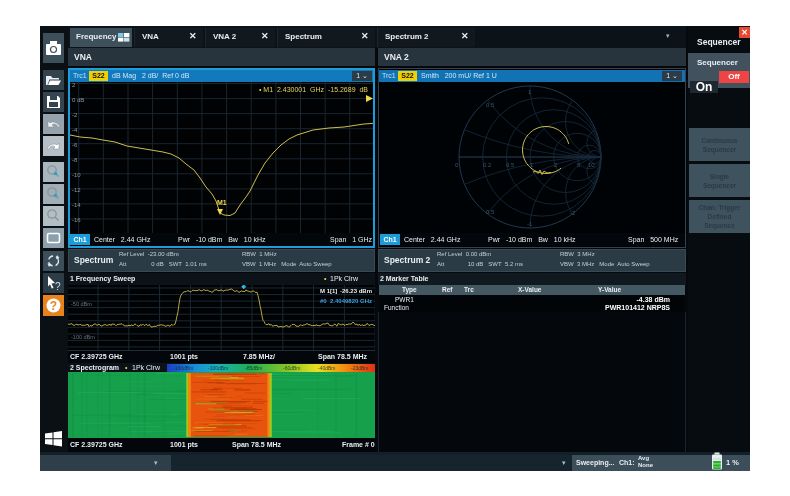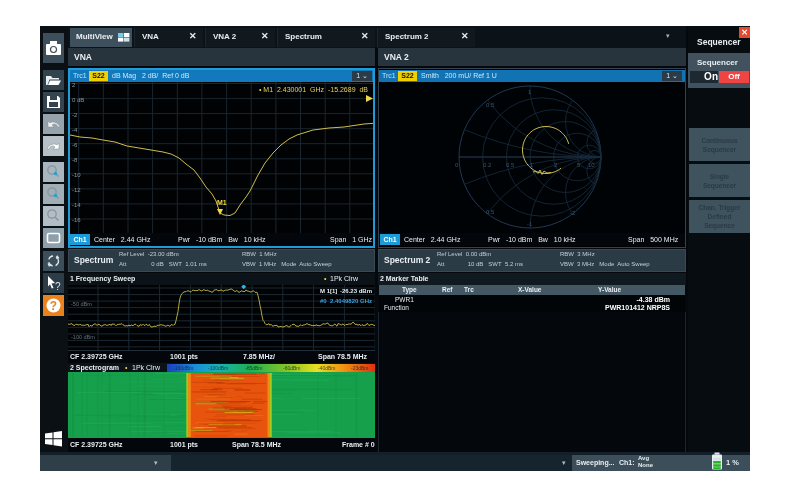--- a/index.html
+++ b/index.html
@@ -65,21 +65,21 @@
     <div class="ab" style="left:3px;top:401px;width:21px;height:23px;background:#0a1014"><svg width="21" height="23">
         <g fill="#fff">
           <path d="M2 6.5 L9.5 5.4 L9.5 11.2 L2 11.2 Z"></path>
           <path d="M10.5 5.2 L19 4 L19 11.2 L10.5 11.2 Z"></path>
           <path d="M2 12.2 L9.5 12.2 L9.5 18 L2 16.9 Z"></path>
           <path d="M10.5 12.2 L19 12.2 L19 19.4 L10.5 18.2 Z"></path>
         </g>
       </svg></div>
     <div class="ab" style="left:28px;top:0;width:618px;height:22px;background:#0c1318"></div>
     <div class="ab" style="left:30px;top:2px;width:62px;height:19px;background:#3e505c"></div>
-    <div class="t" style="left:36px;top:6px;font-size:8px;font-weight:bold">MultiView</div>
+    <div class="t" style="left:36px;top:6px;font-size:8px;font-weight:bold">Frequency</div>
     <svg class="ab" style="left:78px;top:7px" width="12" height="9">
       <rect x="0" y="0" width="5.4" height="4" fill="#7ecbe8"></rect>
       <rect x="6" y="0" width="5.4" height="4" fill="#fff"></rect>
       <rect x="0" y="4.6" width="5.4" height="4" fill="#fff"></rect>
       <rect x="6" y="4.6" width="5.4" height="4" fill="#cfe2ea"></rect>
     </svg>
     <div class="ab" style="left:94px;top:2px;width:69px;height:19px;background:#11191f;border-left:1px solid #1c262e"></div>
     <div class="t" style="left:102px;top:6px;font-size:8px;font-weight:bold">VNA</div>
     <div class="t" style="left:149px;top:5px;font-size:9px;font-weight:bold">✕</div>
     <div class="ab" style="left:165px;top:2px;width:70px;height:19px;background:#11191f;border-left:1px solid #1c262e"></div>
@@ -464,21 +464,21 @@
     <div class="t" style="left:355px;top:270px;font-size:6.5px">PWR1</div>
     <div class="t" style="left:344px;top:278px;font-size:6.5px">Function</div>
     <div class="ab" style="left:0;top:270px;width:630px;text-align:right;font-size:7px;font-weight:bold;color:#fff">-4.38 dBm</div>
     <div class="ab" style="left:0;top:278px;width:630px;text-align:right;font-size:7px;font-weight:bold;color:#fff">PWR101412 NRP8S</div>
     <div class="ab" style="left:338px;top:286px;width:308px;height:142px;background:#04080c;border:1px solid #1a252d;border-top:none"></div>
     <div class="ab" style="left:648px;top:0;width:62px;height:445px;background:#070c10"></div>
     <div class="ab" style="left:699px;top:1px;width:11px;height:11px;background:#e8492e;color:#fff;font-size:8px;font-weight:bold;text-align:center;line-height:11px">✕</div>
     <div class="t" style="left:657px;top:11px;font-size:8.5px;font-weight:bold">Sequencer</div>
     <div class="ab" style="left:648px;top:27px;width:62px;height:35px;background:#41525e"></div>
     <div class="t" style="left:657px;top:32px;font-size:8px;font-weight:bold">Sequencer</div>
-    <div class="ab" style="left:650px;top:45px;width:28px;height:12px;background:#1e2831;color:#fff;font-size:10px;font-weight:bold;text-align:right;line-height:12px">On</div>
+    <div class="ab" style="left:650px;top:55px;width:28px;height:12px;background:#1e2831;color:#fff;font-size:12px;font-weight:bold;text-align:center;line-height:12px">On</div>
     <div class="ab" style="left:679px;top:45px;width:30px;height:12px;background:#ef4444;color:#fff;font-size:8px;font-weight:bold;text-align:center;line-height:12px">Off</div>
     <div class="ab" style="left:649px;top:102px;width:61px;height:33px;background:#3f535f;color:#2a3a44;font-size:6.5px;font-weight:bold;text-align:center;display:flex;align-items:center;justify-content:center;line-height:9px">Continuous<br>Sequencer</div>
     <div class="ab" style="left:649px;top:138px;width:61px;height:33px;background:#3f535f;color:#2a3a44;font-size:6.5px;font-weight:bold;text-align:center;display:flex;align-items:center;justify-content:center;line-height:9px">Single<br>Sequencer</div>
     <div class="ab" style="left:649px;top:174px;width:61px;height:33px;background:#3f535f;color:#2a3a44;font-size:6.5px;font-weight:bold;text-align:center;display:flex;align-items:center;justify-content:center;line-height:9px">Chan. Trigger<br>Defined<br>Sequence</div>
     <div class="ab" style="left:0;top:426px;width:710px;height:3px;background:#132029"></div>
     <div class="ab" style="left:0;top:429px;width:710px;height:16px;background:#16242d"></div>
     <div class="ab" style="left:0;top:429px;width:131px;height:16px;background:#2e3f4a"></div>
     <div class="t" style="left:114px;top:433px;font-size:7px;color:#aebec8">▾</div>
     <div class="ab" style="left:532px;top:429px;width:178px;height:16px;background:#3b4e5a"></div>
     <div class="t" style="left:522px;top:433px;font-size:7px;color:#aebec8">▾</div>

